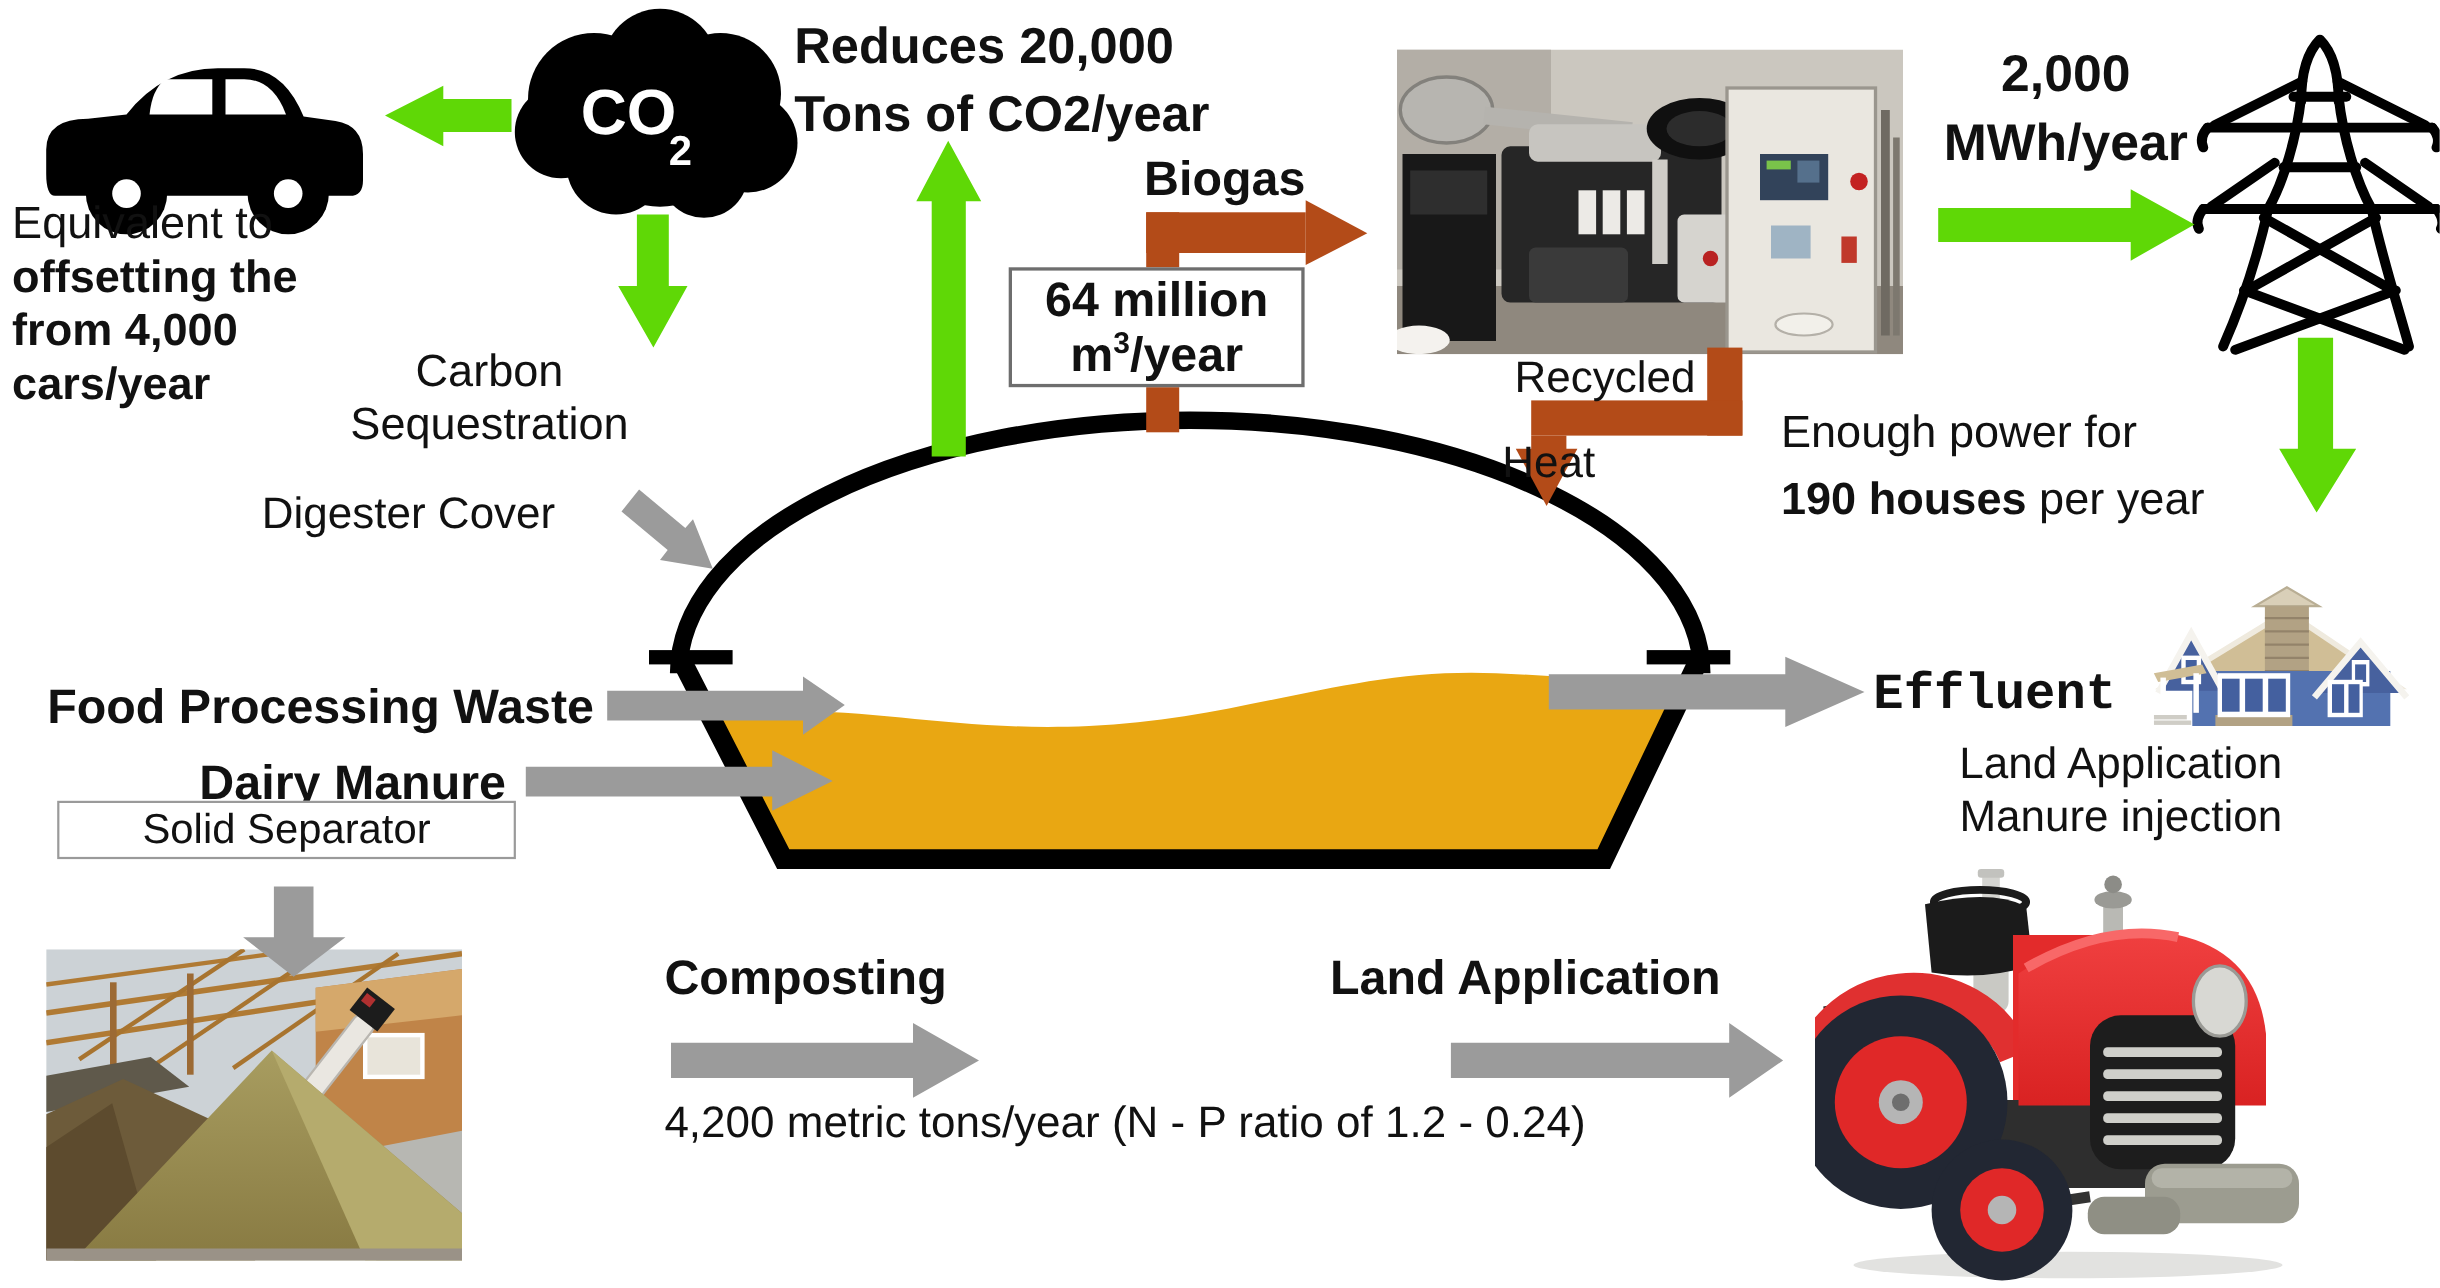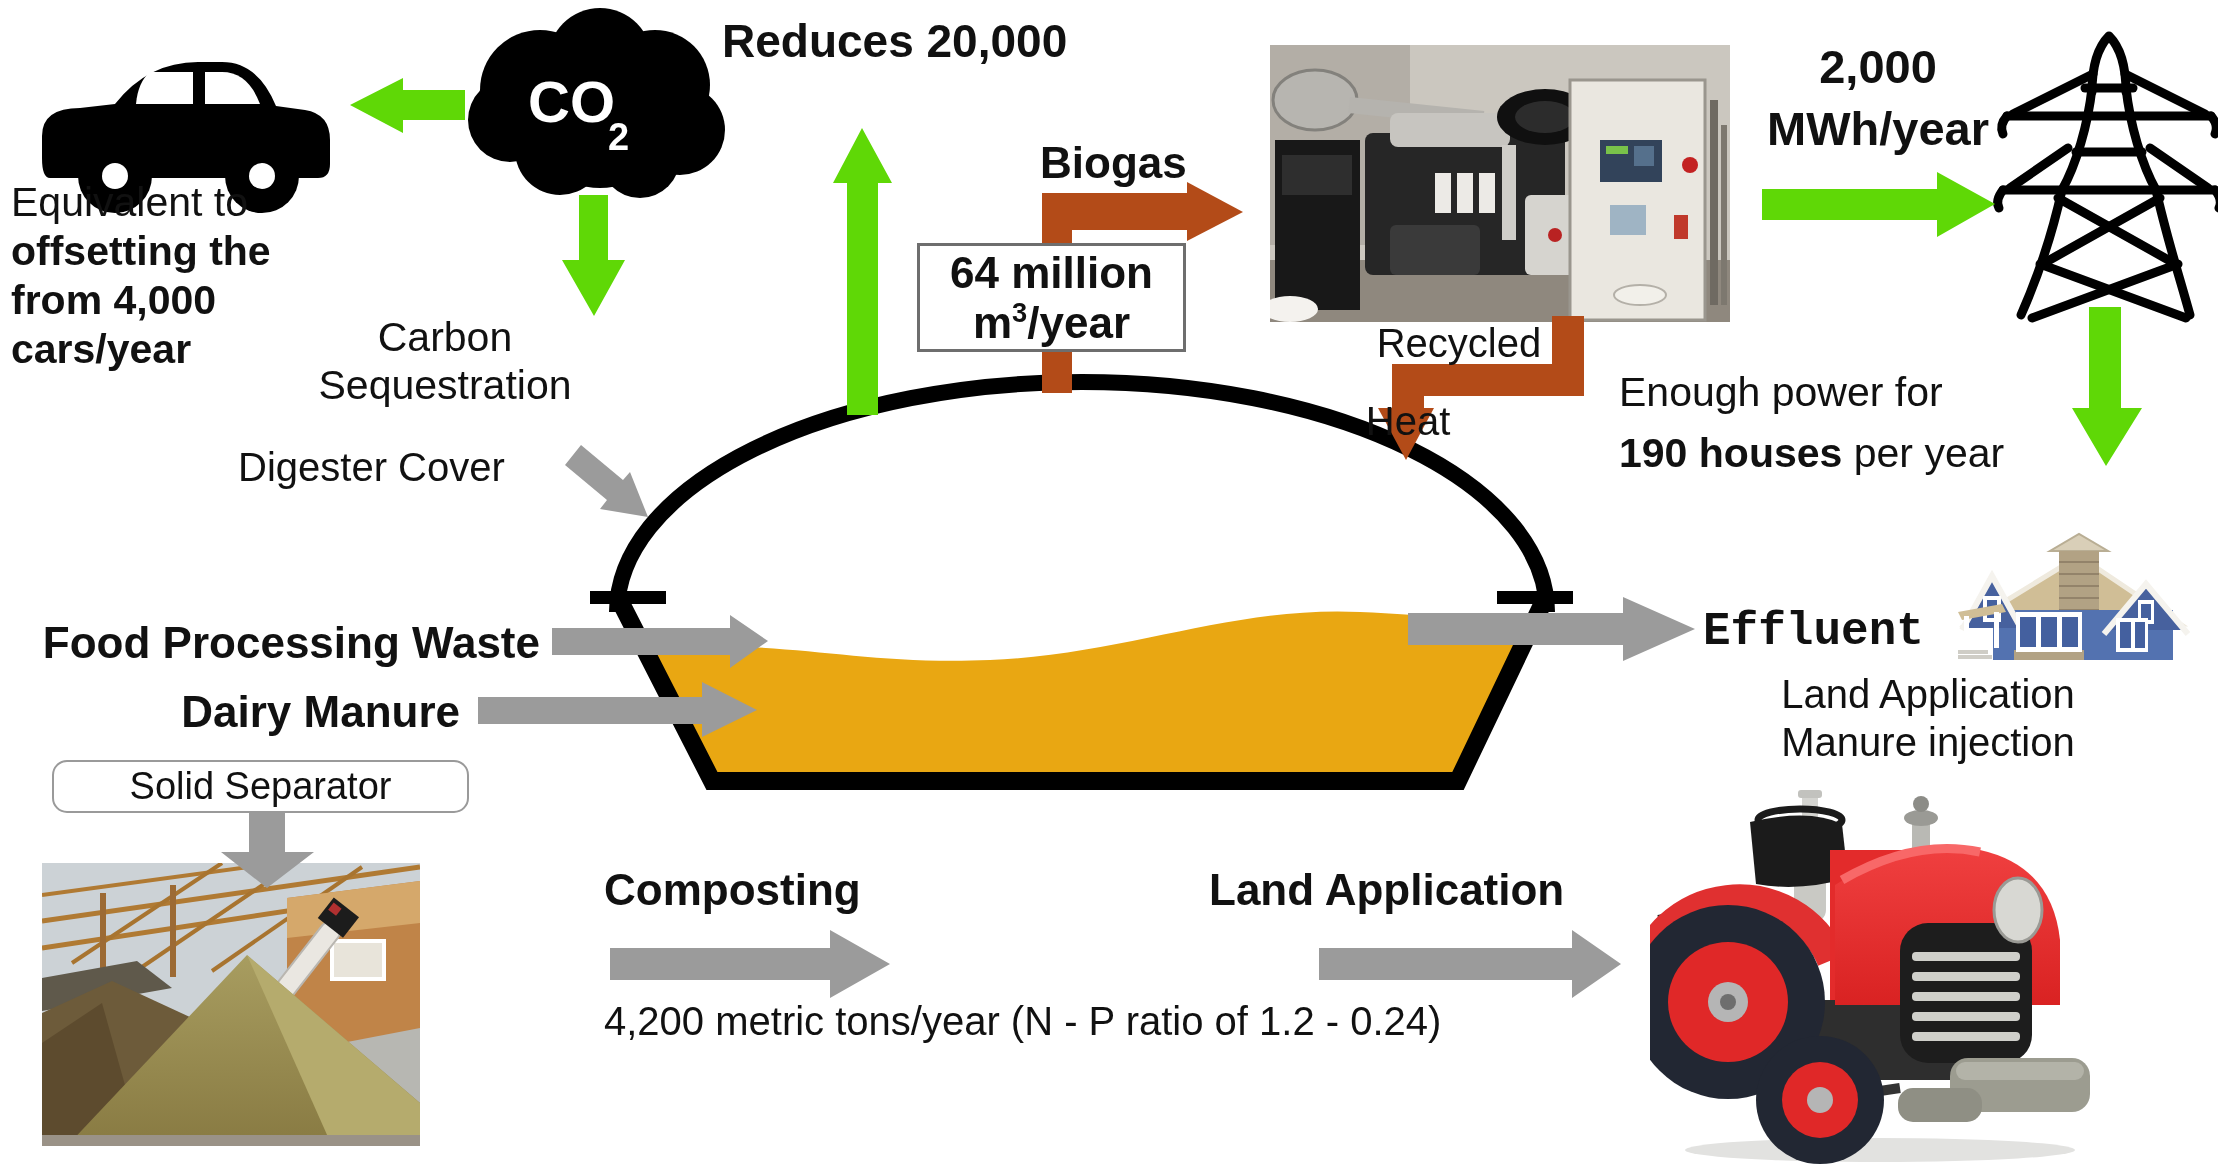--- a/index.html
+++ b/index.html
@@ -273,20 +273,21 @@
     <div class="b">cars/year</div>
   </div>
 
   <div class="t ctr" style="left:300px;top:313px;width:290px;font-size:41px;line-height:48px;">
     <div>Carbon</div>
     <div>Sequestration</div>
   </div>
 
   <div class="t big" style="left:722px;top:10px;">
     <div>Reduces 20,000</div>
+    <div>Tons of CO2/year</div>
   </div>
 
   <div class="t lblb" style="left:1040px;top:137px;">Biogas</div>
 
   <div class="box" style="left:917px;top:243px;width:263px;height:103px;font-weight:bold;">
     <div>64 million</div>
     <div><span>m</span><sup class="s3">3</sup><span>/year</span></div>
   </div>
 
 
@@ -308,21 +309,21 @@
   <div class="t rgt lblb" style="left:0px;top:617px;width:540px;">Food Processing Waste</div>
   <div class="t rgt lblb" style="left:0px;top:686px;width:460px;">Dairy Manure</div>
 
   <div class="t b" style="left:1703px;top:605px;font-size:46px;font-family:Liberation Mono, monospace;">Effluent</div>
 
   <div class="t ctr lbl" style="left:1748px;top:670px;width:360px;line-height:48px;">
     <div>Land Application</div>
     <div>Manure injection</div>
   </div>
 
-  <div class="thinbox" style="left:52px;top:760px;width:413px;height:49px;border-radius:15px;">
+  <div class="thinbox" style="left:52px;top:728px;width:413px;height:49px;">
     <span>Solid Separator</span>
   </div>
 
   <div class="t lblb" style="left:604px;top:864px;">Composting</div>
   <div class="t lblb" style="left:1209px;top:864px;">Land Application</div>
   <div class="t lbl" style="left:604px;top:998px;">4,200 metric tons/year (N - P ratio of 1.2 - 0.24)</div>
 
 </div>
 
 </body></html>

